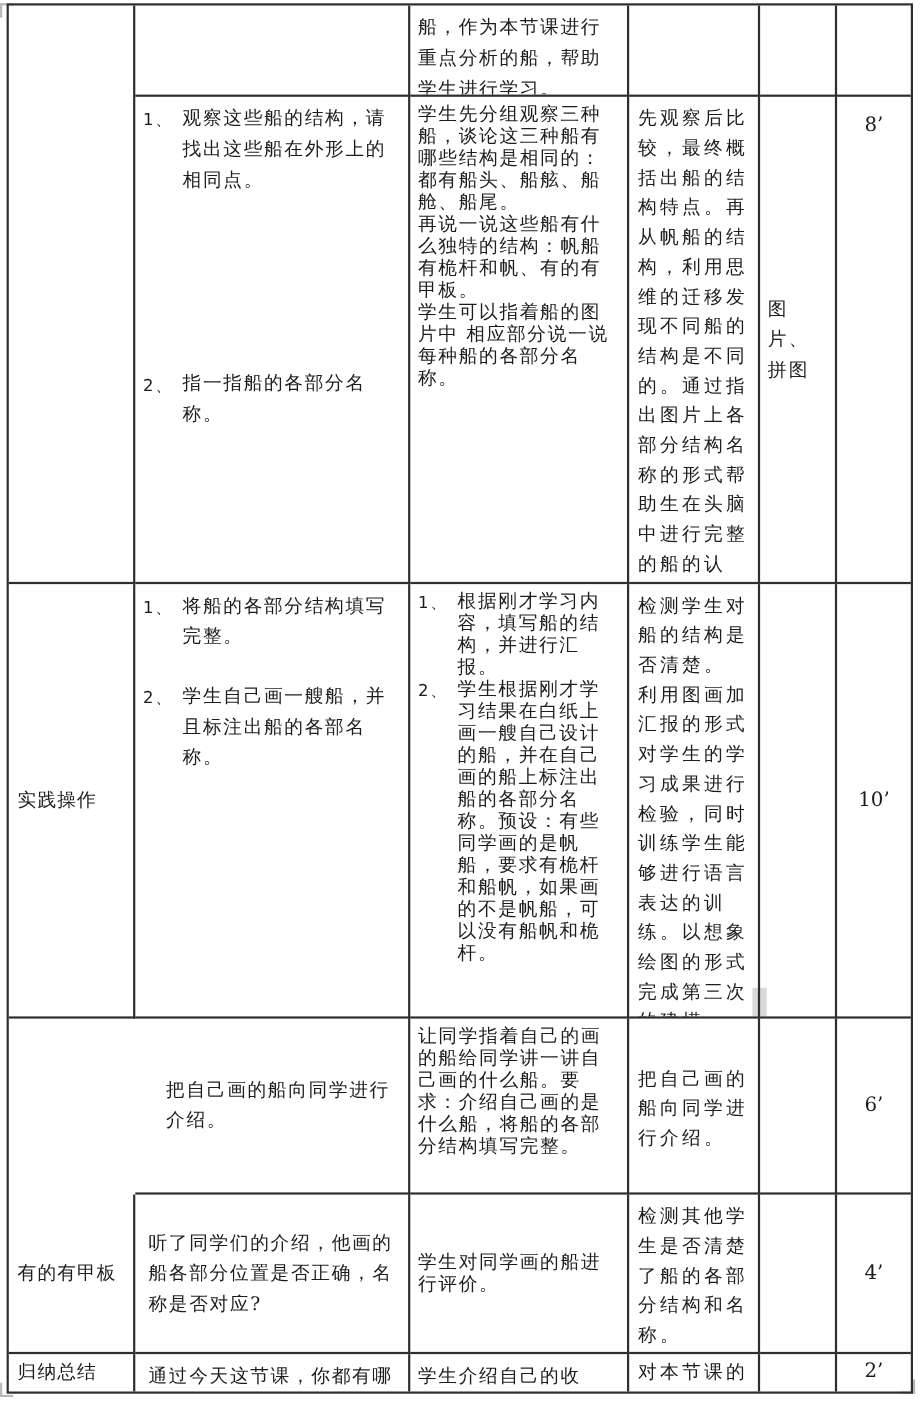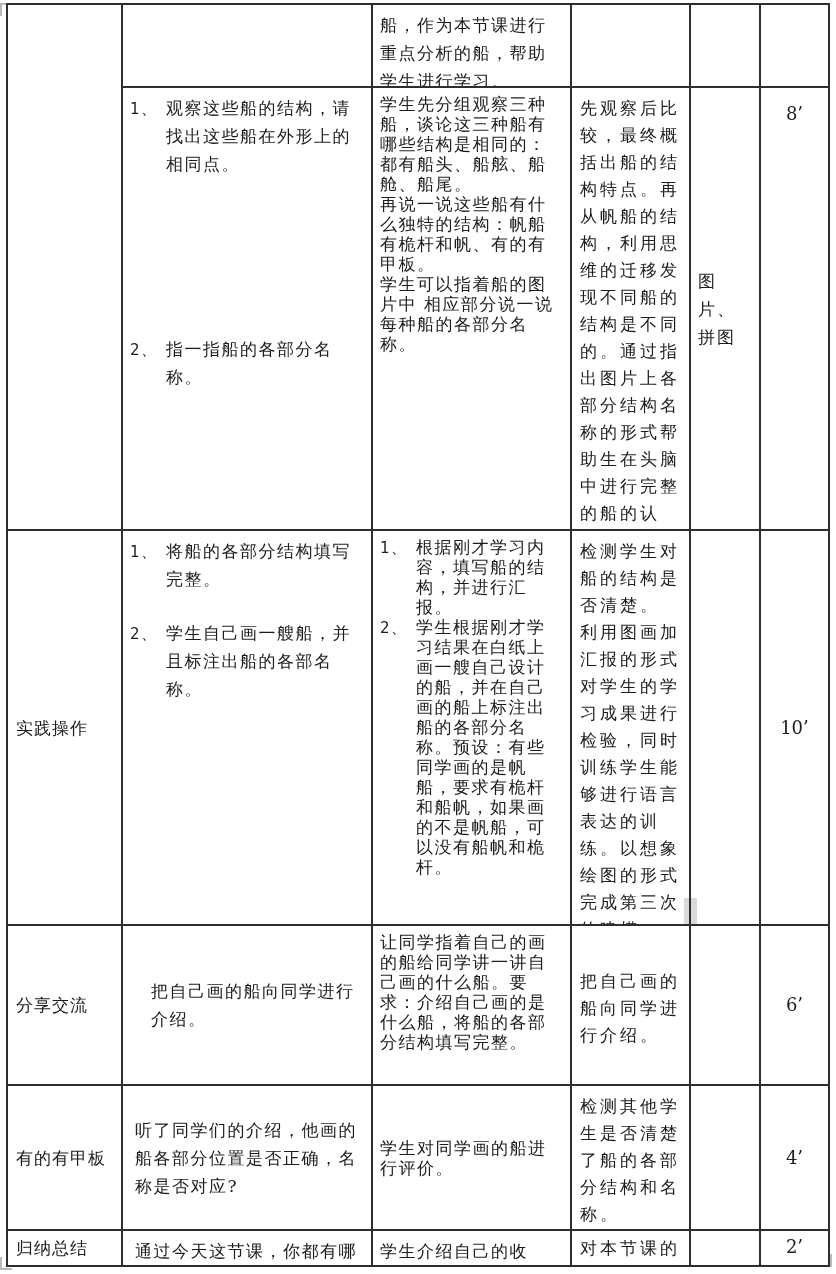--- a/index.html
+++ b/index.html
@@ -107,21 +107,20 @@
       <div class="li lh27">
         <span class="num">2、</span>
         <div class="body">学生根据刚才学习结果在白纸上画一艘自己设计的船，并在自己画的船上标注出船的各部分名称。预设：有些同学画的是帆船，要求有桅杆和船帆，如果画的不是帆船，可以没有船帆和桅杆。</div>
       </div>
     </div>
     <div class="cell bR bB intent pre" style="grid-column:4;grid-row:3;">检测学生对船的结构是否清楚。
 利用图画加汇报的形式对学生的学习成果进行检验，同时训练学生能够进行语言表达的训练。以想象绘图的形式完成第三次的建模，</div>
     <div class="cell bR bB" style="grid-column:5;grid-row:3;"></div>
     <div class="cell bB time" style="grid-column:6;grid-row:3;">10’</div>
 
-    <div class="cell bR bB stage" style="grid-column:1;grid-row:4;">分享交流</div>
     <div class="cell bR bB vcenter" style="grid-column:2;grid-row:4;padding-left:28px;padding-right:12px;">把自己画的船向同学进行介绍。</div>
     <div class="cell bR bB lh27" style="grid-column:3;grid-row:4;">让同学指着自己的画的船给同学讲一讲自己画的什么船。要求：介绍自己画的是什么船，将船的各部分结构填写完整。</div>
     <div class="cell bR bB intent vcenter" style="grid-column:4;grid-row:4;">把自己画的船向同学进行介绍。</div>
     <div class="cell bR bB" style="grid-column:5;grid-row:4;"></div>
     <div class="cell bB time" style="grid-column:6;grid-row:4;">6’</div>
 
     <div class="cell bR bB stage" style="grid-column:1;grid-row:5;">有的有甲板</div>
     <div class="cell bR bB vcenter" style="grid-column:2;grid-row:5;padding-left:12px;">听了同学们的介绍，他画的船各部分位置是否正确，名称是否对应?</div>
     <div class="cell bR bB lh27 vcenter" style="grid-column:3;grid-row:5;">学生对同学画的船进行评价。</div>
     <div class="cell bR bB intent" style="grid-column:4;grid-row:5;">检测其他学生是否清楚了船的各部分结构和名称。</div>

